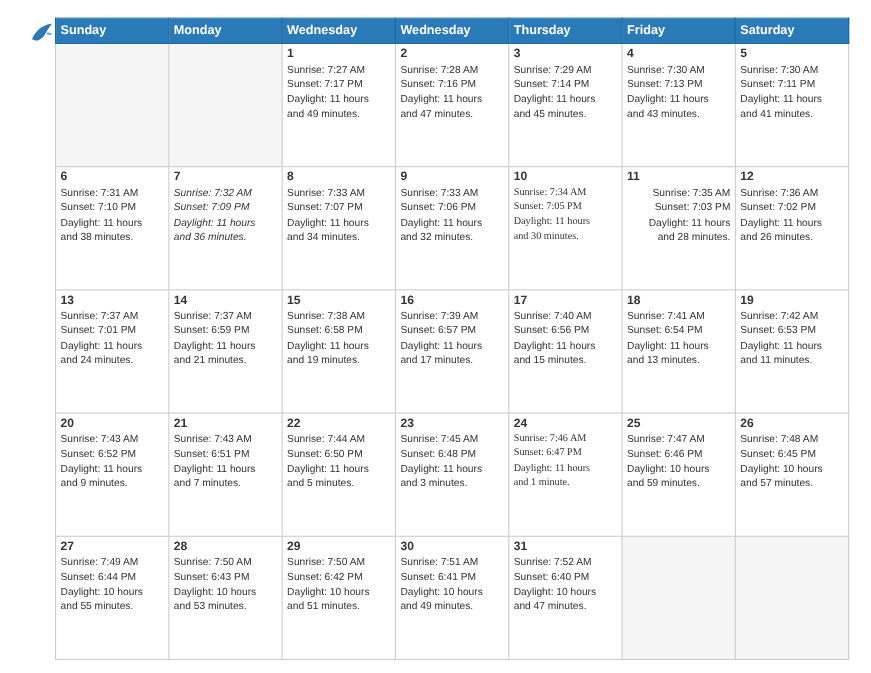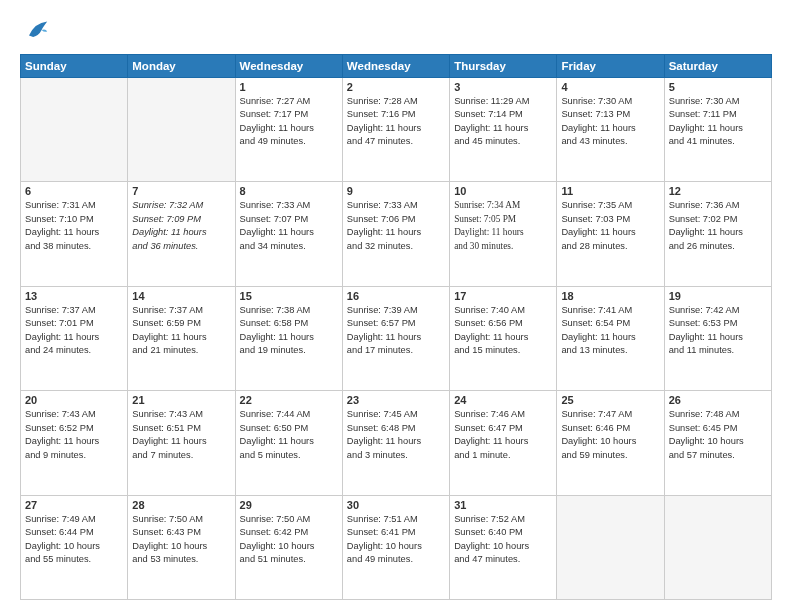--- a/index.html
+++ b/index.html
@@ -8,21 +8,21 @@
       background: #fff;
       width: 792px;
       height: 612px;
       overflow: hidden;
     }
     .page {
       width: 792px;
       height: 612px;
       padding: 16px 20px 12px 20px;
       display: flex;
-      flex-direction: column;
+      flex-direction: row;
     }
     .header {
       display: flex;
       justify-content: space-between;
       align-items: flex-start;
       margin-bottom: 10px;
     }
     .logo {
       display: flex;
       align-items: center;
@@ -147,21 +147,21 @@
           </td>
           <td>
             <span class="day-num">2</span>
             <div class="day-info" style="white-space: pre-line;">Sunrise: 7:28 AM
 Sunset: 7:16 PM
 Daylight: 11 hours
 and 47 minutes.</div>
           </td>
           <td>
             <span class="day-num">3</span>
-            <div class="day-info" style="white-space: pre-line;">Sunrise: 11:29 AM
+            <div class="day-info" style="white-space: pre-line;">Sunrise: 7:29 AM
 Sunset: 7:14 PM
 Daylight: 11 hours
 and 45 minutes.</div>
           </td>
           <td>
             <span class="day-num">4</span>
             <div class="day-info" style="white-space: pre-line;">Sunrise: 7:30 AM
 Sunset: 7:13 PM
 Daylight: 11 hours
 and 43 minutes.</div>
@@ -205,21 +205,21 @@
           </td>
           <td>
             <span class="day-num">10</span>
             <div class="day-info" style="white-space: pre-line; font-family: Liberation Serif, serif;">Sunrise: 7:34 AM
 Sunset: 7:05 PM
 Daylight: 11 hours
 and 30 minutes.</div>
           </td>
           <td>
             <span class="day-num">11</span>
-            <div class="day-info" style="white-space: pre-line;">Sunrise: 7:35 AM
+            <div class="day-info" style="white-space: pre-line; text-align: right;">Sunrise: 7:35 AM
 Sunset: 7:03 PM
 Daylight: 11 hours
 and 28 minutes.</div>
           </td>
           <td>
             <span class="day-num">12</span>
             <div class="day-info" style="white-space: pre-line;">Sunrise: 7:36 AM
 Sunset: 7:02 PM
 Daylight: 11 hours
 and 26 minutes.</div>
@@ -300,21 +300,21 @@
           </td>
           <td>
             <span class="day-num">23</span>
             <div class="day-info" style="white-space: pre-line;">Sunrise: 7:45 AM
 Sunset: 6:48 PM
 Daylight: 11 hours
 and 3 minutes.</div>
           </td>
           <td>
             <span class="day-num">24</span>
-            <div class="day-info" style="white-space: pre-line;">Sunrise: 7:46 AM
+            <div class="day-info" style="white-space: pre-line; font-family: Liberation Serif, serif;">Sunrise: 7:46 AM
 Sunset: 6:47 PM
 Daylight: 11 hours
 and 1 minute.</div>
           </td>
           <td>
             <span class="day-num">25</span>
             <div class="day-info" style="white-space: pre-line;">Sunrise: 7:47 AM
 Sunset: 6:46 PM
 Daylight: 10 hours
 and 59 minutes.</div>

